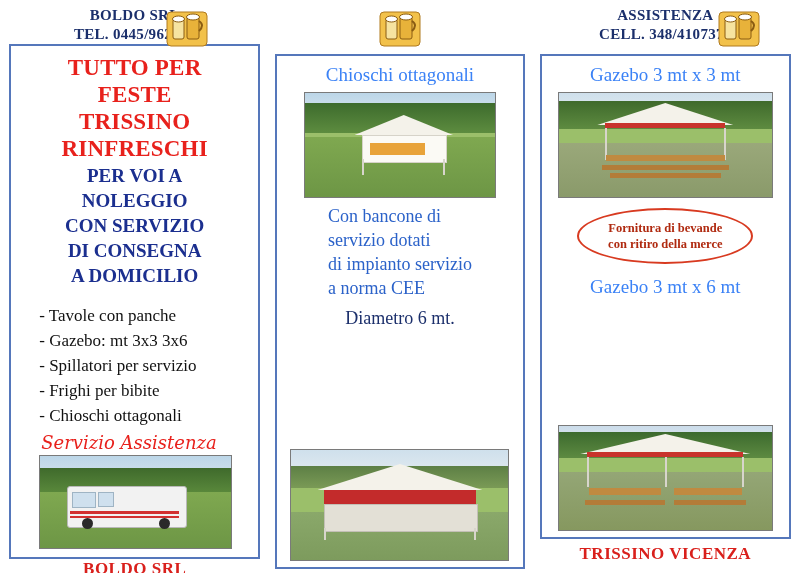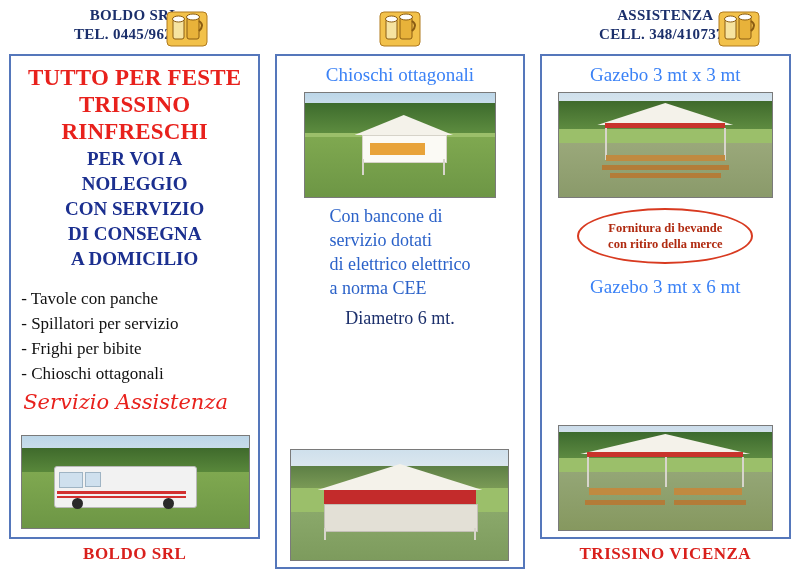--- a/index.html
+++ b/index.html
@@ -52,21 +52,21 @@
     border:2px solid #5577bb;
     background:#fff;
     box-sizing:border-box;
     width:96%;
     flex:1 1 auto;
     padding:6px 8px;
     display:flex;
     flex-direction:column;
     align-items:center;
   }
-  .panel.left{align-items:flex-start;padding:8px 10px;}
+  .panel.left{align-items:flex-start;padding:8px 28px;}
   
   .bigred{
     color:#e8211c;
     font-weight:bold;
     font-size:23px;
     line-height:27px;
     letter-spacing:.2px;
     text-align:center;
     width:100%;
   }
@@ -83,21 +83,21 @@
     margin-top:16px;
     width:100%;
     color:#111;
     font-size:17px;
     line-height:25px;
   }
   .bullets div{white-space:nowrap;}
   .script{
     color:#e8211c;
     font-style:italic;
-    font-size:21px;
+    font-size:18px;
     font-family:"DejaVu Serif", serif;
     margin:4px 0 2px 2px;
     width:100%;
     text-align:left;
   }
   
   .title-blk{
     color:#3b82f6;
     font-size:19px;
     text-align:center;
@@ -185,20 +185,21 @@
       <div class="bigred">RINFRESCHI</div>
 
       <div class="bluecap">PER VOI A</div>
       <div class="bluecap">NOLEGGIO</div>
       <div class="bluecap">CON SERVIZIO</div>
       <div class="bluecap">DI CONSEGNA</div>
       <div class="bluecap">A DOMICILIO</div>
 
       <div class="bullets">
         <div>- Tavole con panche</div>
+        <div>- Gazebo: mt 3x3  3x6</div>
         <div>- Spillatori per servizio</div>
         <div>- Frighi per bibite</div>
         <div>- Chioschi ottagonali</div>
       </div>
 
       <div class="script">Servizio Assistenza</div>
 
       <div class="photo" style="width:100%;height:92px;margin-top:auto;">
         <div class="sky" style="height:34px;"></div>
         <div class="trees" style="top:12px;height:26px;background:linear-gradient(#3f6a2c,#5b8a3c);"></div>
@@ -244,21 +245,21 @@
           <div style="position:absolute;left:8%;top:20px;width:84%;height:26px;background:#fbfaf5;border:1px solid #d6d3c9;"></div>
           <div style="position:absolute;left:16%;top:28px;width:56%;height:12px;background:#e8a33a;"></div>
           <div class="leg" style="left:8%;top:44px;height:16px;"></div>
           <div class="leg" style="left:90%;top:44px;height:16px;"></div>
         </div>
       </div>
 
       <div class="caption-blue">
         <div>Con bancone di</div>
         <div>servizio dotati</div>
-        <div>di elettrico elettrico</div>
+        <div>di impianto servizio</div>
         <div>a norma CEE</div>
       </div>
 
       <div class="caption-dark">Diametro 6 mt.</div>
 
       <div class="photo" style="width:94%;height:110px;margin-top:auto;">
         <div class="sky" style="height:36px;background:linear-gradient(#cfe0ec,#e9eef1);"></div>
         <div class="trees" style="top:16px;height:22px;background:linear-gradient(#5d7f45,#7a9a56);"></div>
         <div class="grass" style="height:48px;background:linear-gradient(#8aa86a,#7d9b5d);"></div>
         <div class="tent" style="left:12%;top:14px;width:76%;height:74px;">

